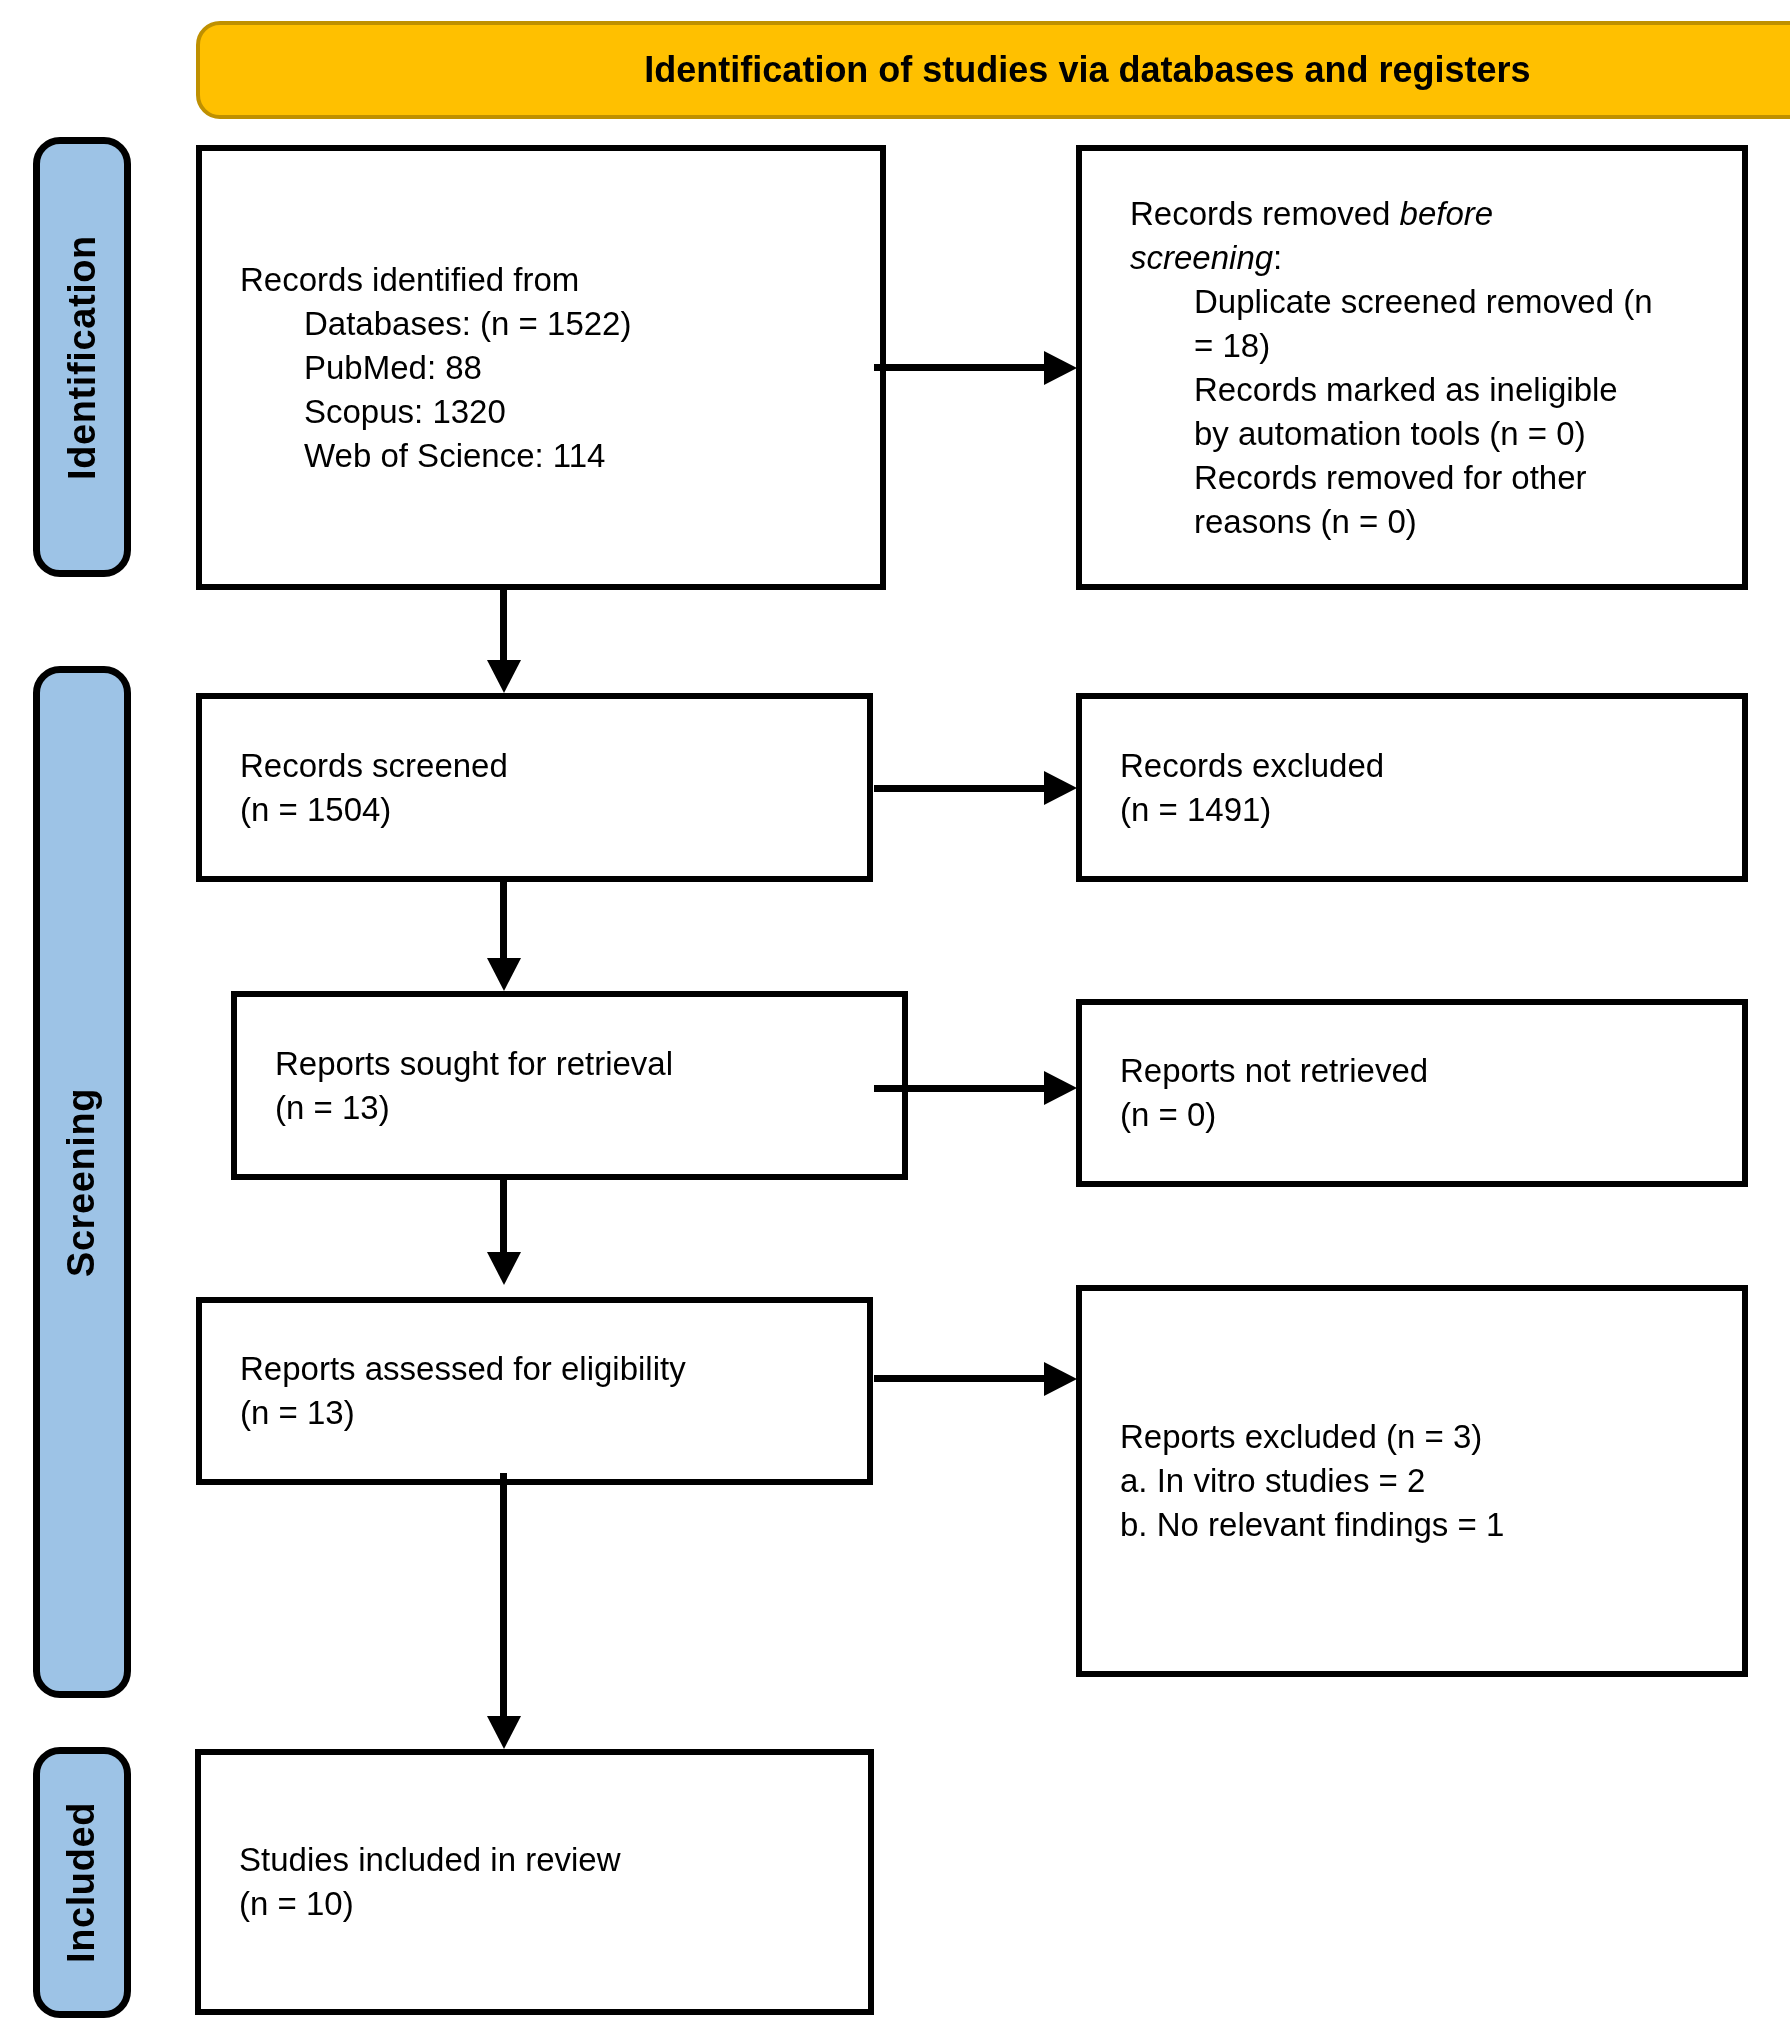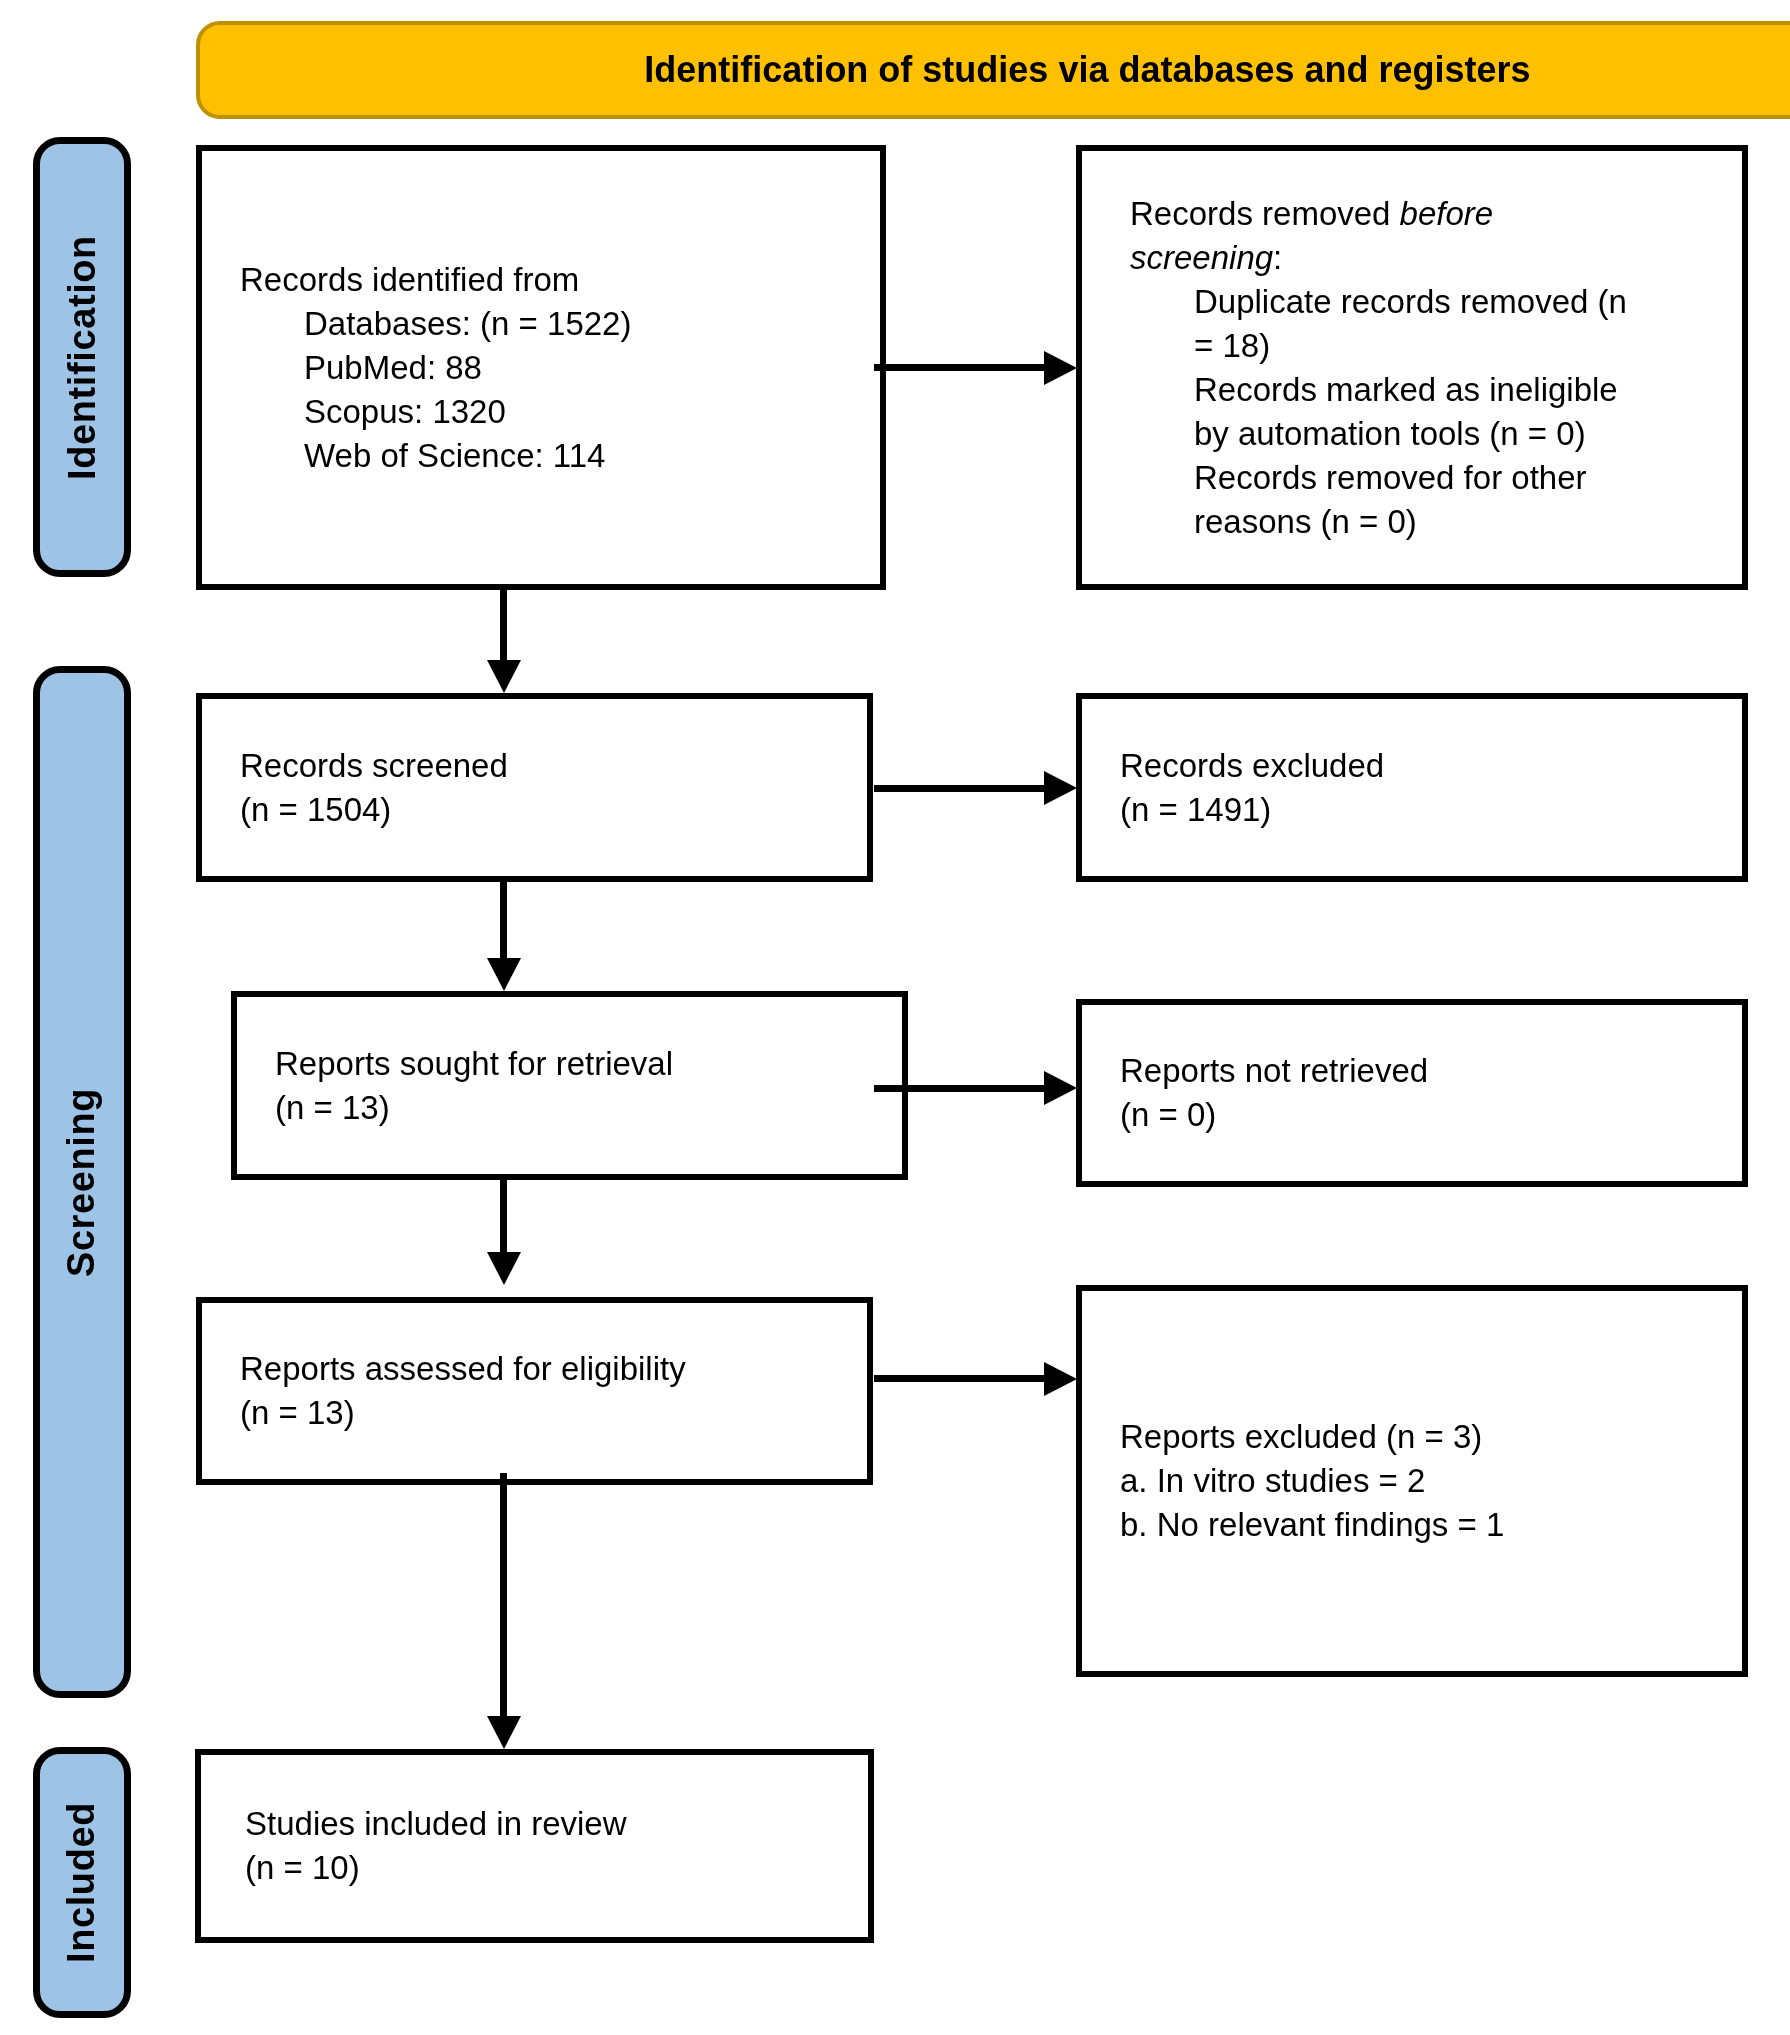--- a/index.html
+++ b/index.html
@@ -99,21 +99,21 @@
         <div>Web of Science: 114</div>
       </div>
     </div>
   </div>
 
   <div class="fbox rpad" style="left:1076px; top:145px; width:672px; height:445px;">
     <div class="pad">
       <div><span>Records removed </span><i>before</i></div>
       <div><i>screening</i><span>:</span></div>
       <div class="indent">
-        <div>Duplicate records removed (n</div>
+        <div>Duplicate screened removed (n</div>
         <div>= 18)</div>
         <div>Records marked as ineligible</div>
         <div>by automation tools (n = 0)</div>
         <div>Records removed for other</div>
         <div>reasons (n = 0)</div>
       </div>
     </div>
   </div>
 
   <div class="fbox" style="left:196px; top:693px; width:677px; height:189px;">
@@ -149,21 +149,21 @@
     </div>
   </div>
   <div class="fbox" style="left:1076px; top:1285px; width:672px; height:392px;">
     <div class="pad">
       <div>Reports excluded (n = 3)</div>
       <div>a. In vitro studies = 2</div>
       <div>b. No relevant findings = 1</div>
     </div>
   </div>
 
-  <div class="fbox" style="left:195px; top:1749px; width:679px; height:194px;padding-left:6px;">
+  <div class="fbox" style="left:195px; top:1749px; width:679px; height:266px;">
     <div class="pad">
       <div>Studies included in review</div>
       <div>(n = 10)</div>
     </div>
   </div>
 
   <div class="shaft-h" style="left:874px; top:364px; width:171px;"></div>
   <div class="head-right" style="left:1044px; top:351px;"></div>
 
   <div class="shaft-h" style="left:874px; top:785px; width:171px;"></div>

